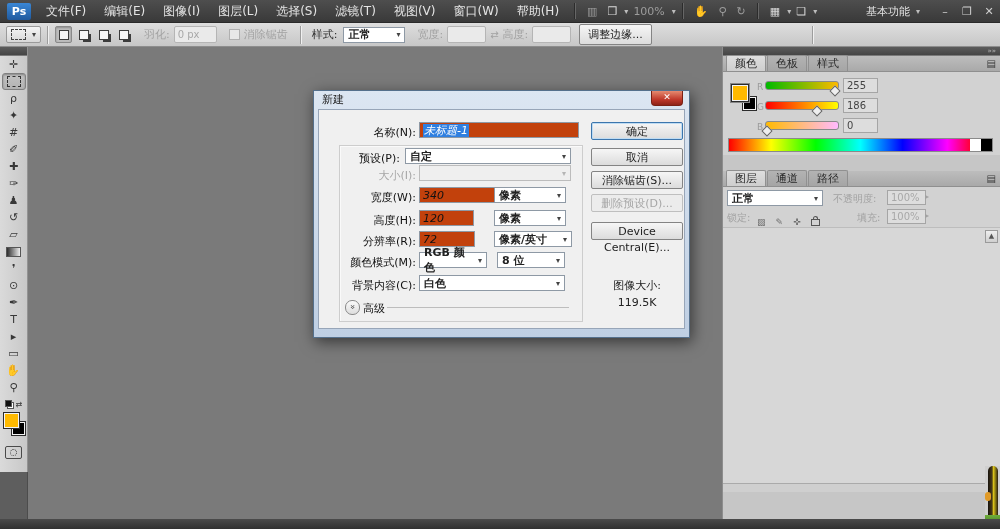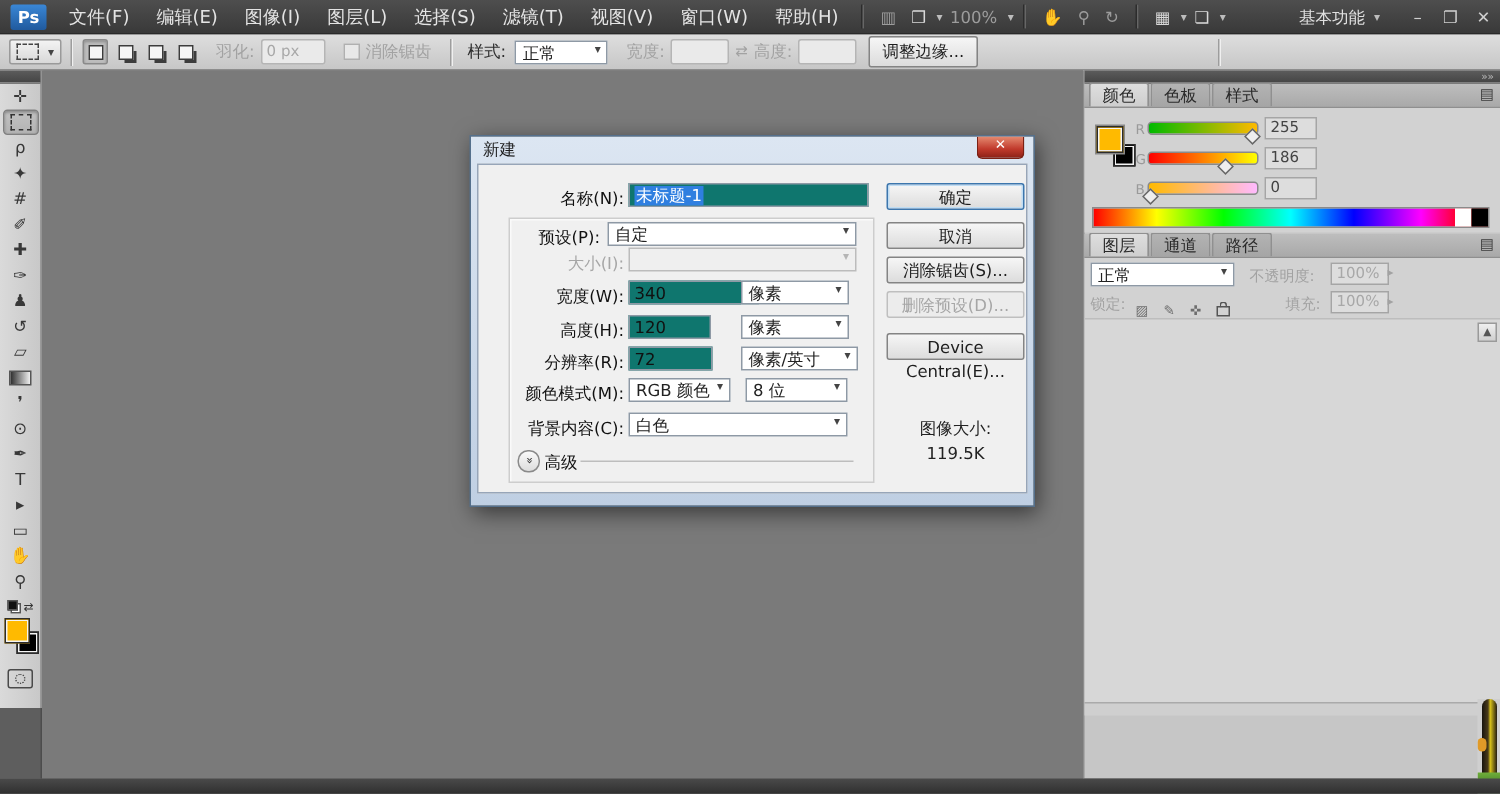--- a/index.html
+++ b/index.html
@@ -34,22 +34,22 @@
   .marq{width:13px;height:9px;border:1px dashed #444;}
   .mode-btn{width:15px;height:15px;border:1px solid transparent;border-radius:2px;
     display:flex;align-items:center;justify-content:center;}
   .mode-btn.sel{border-color:#8a8a8a;background:#bdbdbd;box-shadow:inset 0 1px 2px rgba(0,0,0,.25);}
   .msq{width:8px;height:8px;border:1px solid #3c3c3c;background:#f5f5f5;}
   .msq.ovl{box-shadow:3px 3px 0 -1px #3c3c3c;}
   .gray{color:#a2a2a2;}
   .ob-field{width:38px;height:15px;border:1px solid #b5b5b5;background:#eaeaea;
     color:#a8a8a8;font-size:10px;line-height:15px;padding-left:3px;border-radius:2px;}
   .ob-check{width:9px;height:9px;border:1px solid #b0b0b0;background:#e8e8e8;}
-  .dd{background:#fff;border:1px solid #8e99a5;height:16px;display:flex;
-    font-size:11px;color:#222;padding:0 4px;box-sizing:border-box;}
+  .dd{background:#fff;border:1px solid #8e99a5;height:16px;display:flex;align-items:center;
+    font-size:11px;color:#222;padding:0 4px;box-sizing:border-box;font-weight:bold;}
   .dd::after{content:"▾";margin-left:auto;font-size:8px;color:#444;padding-left:4px;}
   .dd.disabled{background:#efefef;border-color:#bcbcbc;color:#a8a8a8;}
   .dd.disabled::after{color:#b5b5b5;}
   .btn{background:linear-gradient(#f6f6f6,#dcdcdc);border:1px solid #848484;border-radius:2px;
     font-size:11px;color:#1d1d1d;text-align:center;font-family:inherit;}
   .refine{padding:2px 8px;margin-left:8px;}
 
   
   .toolbar{position:absolute;left:0;top:47px;width:28px;height:425px;
     background:linear-gradient(90deg,#dadada,#c8c8c8);border-right:1px solid #939393;box-sizing:border-box;}
@@ -109,22 +109,22 @@
   
   .dialog{position:absolute;left:313px;top:90px;width:377px;height:248px;
     border:1px solid #55708c;background:linear-gradient(#dce6f2,#bfcfE3);
     box-shadow:2px 4px 14px rgba(0,0,0,.55);box-sizing:border-box;padding:0 4px 5px 4px;}
   .dlg-title{height:18px;font-size:11px;color:#1d1d1d;line-height:18px;padding-left:4px;position:relative;}
   .dlg-close{position:absolute;right:2px;top:0;width:30px;height:14px;
     background:linear-gradient(#e58a70,#c0392b 60%,#8e2318);border:1px solid #7a2014;
     border-top:none;border-radius:0 0 4px 4px;color:#fff;font-size:9px;text-align:center;line-height:13px;}
   .dlg-body{position:relative;height:220px;background:#f0f0f0;border:1px solid #97a5b8;box-sizing:border-box;}
   .dl{position:absolute;font-size:11px;color:#111;text-align:right;width:93px;left:4px;}
-  .din{position:absolute;height:16px;border:1px solid #8e99a5;background:#0f766e;font-size:11px;
-    color:#111;line-height:15px;padding-left:3px;box-sizing:border-box;}
+  .din{position:absolute;height:16px;border:1px solid #8e99a5;background:#c2410c;font-size:11px;
+    color:#111;line-height:15px;padding-left:3px;box-sizing:border-box;font-style:italic;}
   .sel-text{background:#2f7fe0;color:#fff;padding:0 1px;}
   .gbox{position:absolute;left:20px;top:35px;width:242px;height:175px;
     border:1px solid #cdcdcd;box-shadow:1px 1px 0 #fafafa inset;}
   .dbtn{position:absolute;left:272px;width:92px;height:18px;line-height:16px;}
   .dbtn.default{border-color:#3c76ad;box-shadow:inset 0 0 0 1px #bfdcf3;}
   .dbtn.disabled{color:#a6a6a6;border-color:#bfbfbf;background:#ececec;}
   .adv-chev{position:absolute;width:13px;height:13px;border:1px solid #8a8a8a;border-radius:7px;
     background:linear-gradient(#fafafa,#ddd);font-size:8px;color:#333;text-align:center;line-height:12px;}
   .adv-chev span{display:inline-block;transform:rotate(90deg);}
   .adv-line{position:absolute;border-top:1px solid #bdbdbd;}
@@ -326,21 +326,21 @@
       <div class="track" style="left:42px;top:49px;background:linear-gradient(90deg,#ffba00,#ffbaff);"></div>
       <div class="handle" style="left:40px;top:55px;"></div>
       <div class="valbox" style="left:120px;top:46px;">0</div>
 
       <div class="spectrum" style="left:5px;top:66px;width:263px;">
         <span class="spec-w"></span>
         <span class="spec-b"></span>
       </div>
     </div>
 
-    <div class="tabrow" style="margin-top:1px;">
+    <div class="tabrow" style="margin-top:16px;">
       <span class="ptab active">图层</span>
       <span class="ptab">通道</span>
       <span class="ptab">路径</span>
       <span class="pmenu">▤</span>
     </div>
     <div class="pcontent" style="height:40px;">
       <span class="dd" style="position:absolute;left:4px;top:3px;width:96px;background:#fff;">
           <span>正常</span>
         </span>
       <span class="abs gray" style="left:110px;top:5px;font-size:10px;">不透明度:</span>

